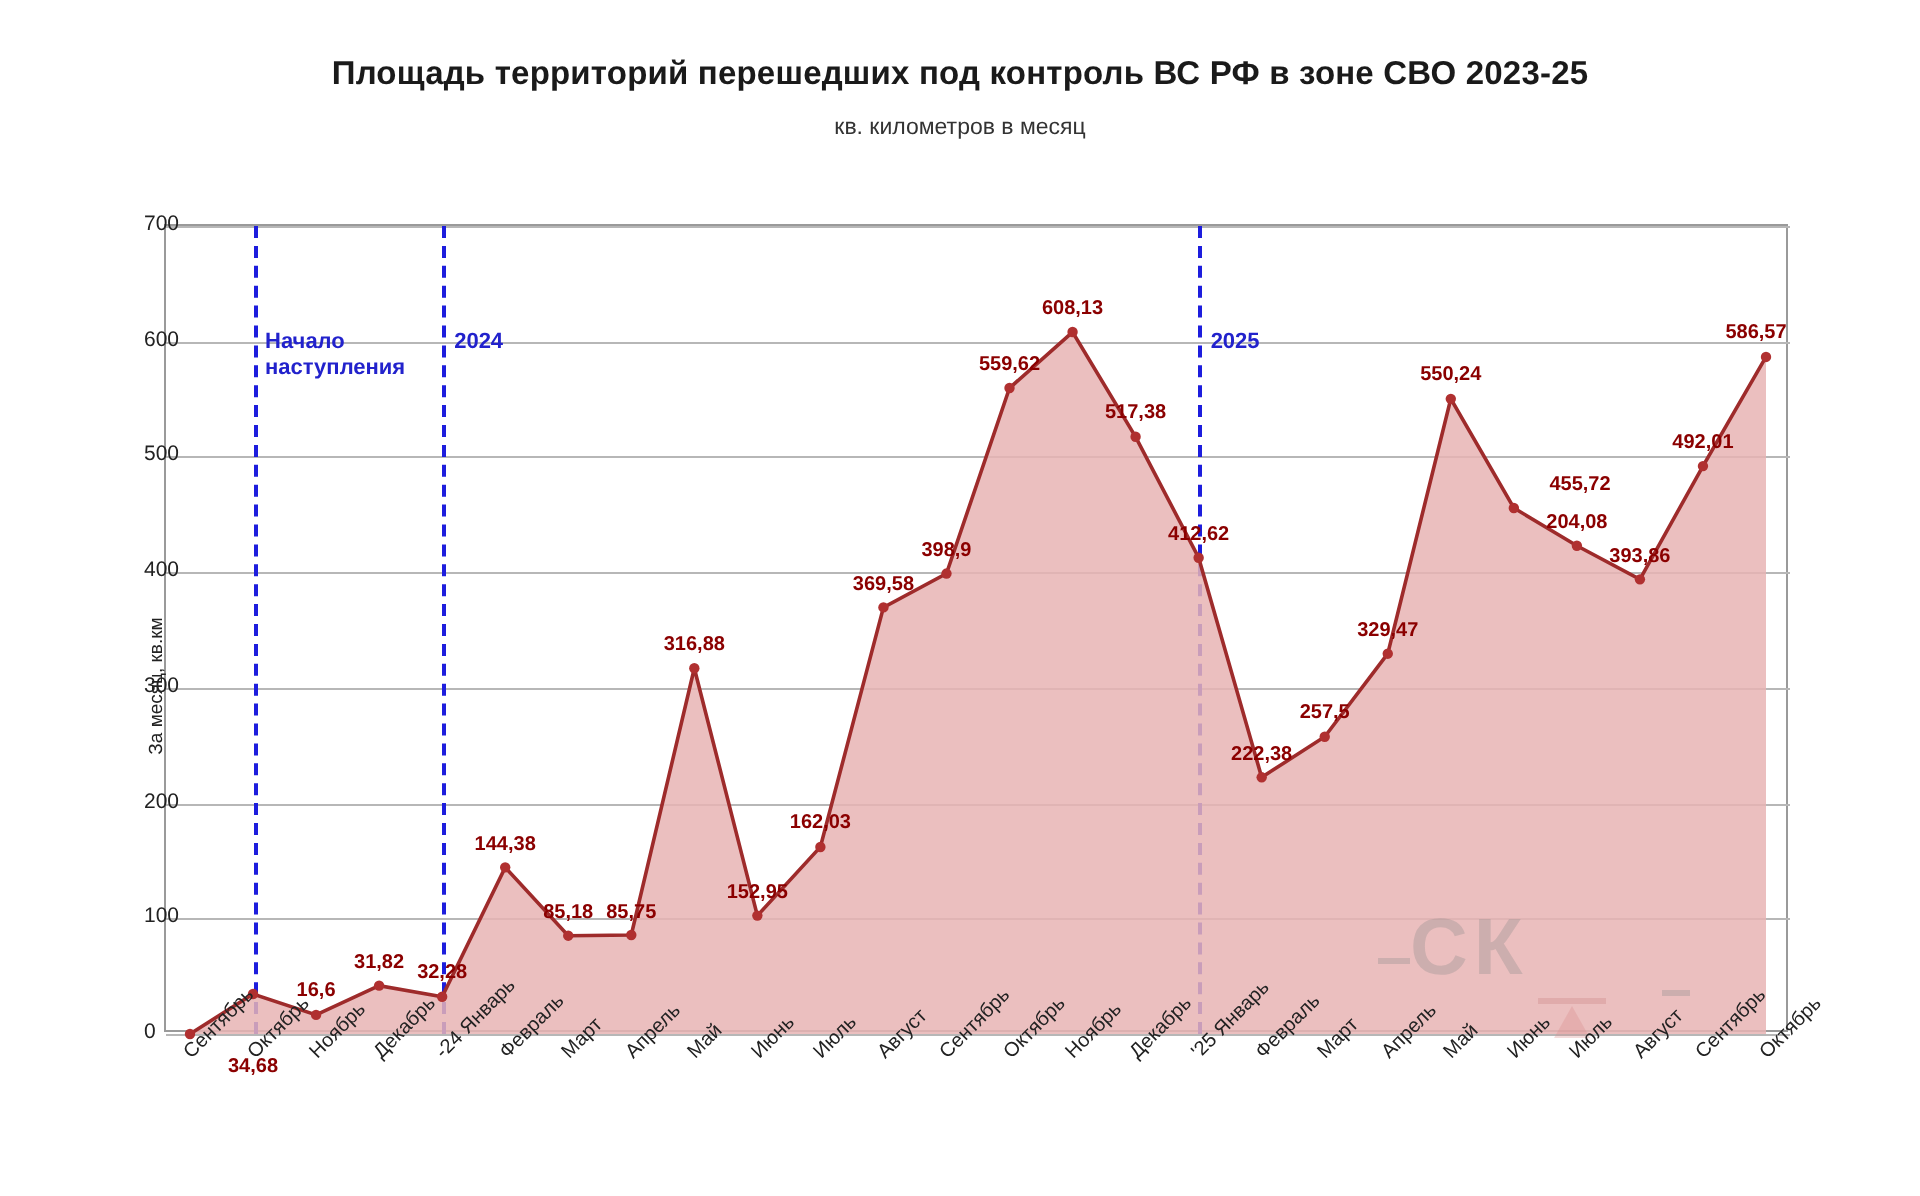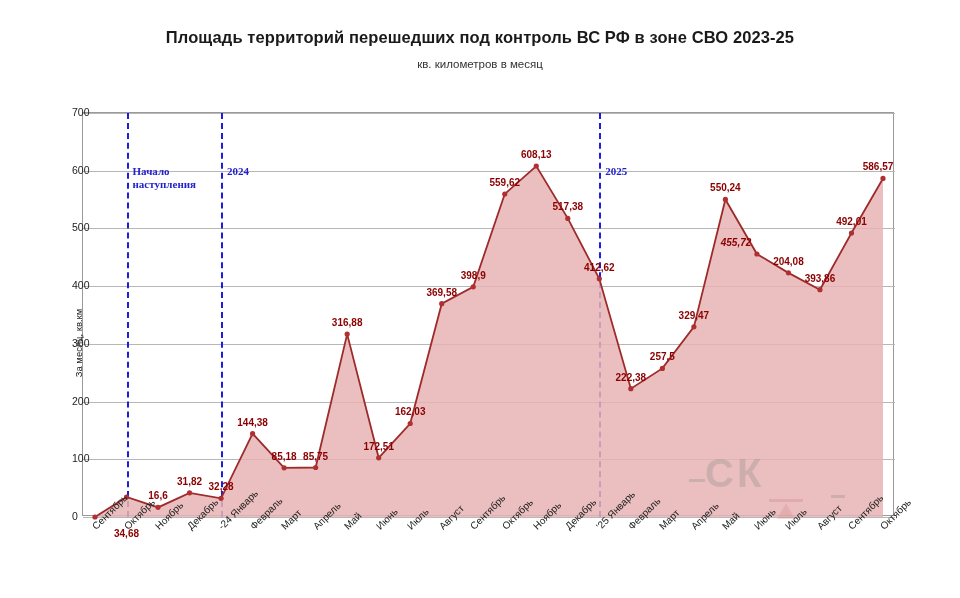--- a/index.html
+++ b/index.html
@@ -89,21 +89,20 @@
     height: 404px;
     border-left: 2px dashed #1d1ddd;
   }
   .vlabel {
     position: absolute;
     font-size: 11px;
     color: #2222cc;
     font-weight: bold;
     white-space: pre-line;
     line-height: 1.15;
-    font-family: Liberation Serif, serif;
   }
   .dlabel {
     position: absolute;
     font-size: 10px;
     font-weight: bold;
     color: #8b0000;
     white-space: nowrap;
     transform: translateX(-50%);
   }
   svg.series {
@@ -200,33 +199,33 @@
 
     <div id="dlabels">
         <div class="dlabel" style="left: 43.52px; top: 366.985px; margin-top: 48px;">34,68</div>
         <div class="dlabel" style="left: 75.04px; top: 377.419px;">16,6</div>
         <div class="dlabel" style="left: 106.56px; top: 362.812px;">31,82</div>
         <div class="dlabel" style="left: 138.08px; top: 368.37px;">32,28</div>
         <div class="dlabel" style="left: 169.6px; top: 303.672px;">144,38</div>
         <div class="dlabel" style="left: 201.12px; top: 337.839px;">85,18</div>
         <div class="dlabel" style="left: 232.64px; top: 337.51px;">85,75</div>
         <div class="dlabel" style="left: 264.16px; top: 204.115px;">316,88</div>
-        <div class="dlabel" style="left: 295.68px; top: 327.808px;">172,51</div>
+        <div class="dlabel" style="left: 295.68px; top: 327.808px;">152,95</div>
         <div class="dlabel" style="left: 327.2px; top: 293.486px;">162,03</div>
         <div class="dlabel" style="left: 358.72px; top: 173.7px;">369,58</div>
         <div class="dlabel" style="left: 390.24px; top: 156.778px;">398,9</div>
         <div class="dlabel" style="left: 421.76px; top: 64.0193px;">559,62</div>
         <div class="dlabel" style="left: 453.28px; top: 36.0221px;">608,13</div>
         <div class="dlabel" style="left: 484.8px; top: 88.3978px;">517,38</div>
         <div class="dlabel" style="left: 516.32px; top: 148.859px;">412,62</div>
         <div class="dlabel" style="left: 547.84px; top: 258.655px;">222,38</div>
         <div class="dlabel" style="left: 579.36px; top: 238.386px;">257,5</div>
         <div class="dlabel" style="left: 610.88px; top: 196.849px;">329,47</div>
         <div class="dlabel" style="left: 642.4px; top: 69.4329px;">550,24</div>
-        <div class="dlabel" style="left: 653px; top: 123.984px; font-style: italic;">455,72</div>
+        <div class="dlabel" style="left: 707px; top: 123.984px;">455,72</div>
         <div class="dlabel" style="left: 705.44px; top: 142.857px;">204,08</div>
         <div class="dlabel" style="left: 736.96px; top: 159.687px;">393,86</div>
         <div class="dlabel" style="left: 768.48px; top: 103.04px;">492,01</div>
         <div class="dlabel" style="left: 795px; top: 48.4653px;">586,57</div>
       </div>
   </div>
 
   <div id="yticks">
       <div class="ytick" style="position: absolute; left: 72px; top: 516px; transform: translate(-100%, -50%); margin-right: 0px;">0</div>
       <div class="ytick" style="position: absolute; left: 72px; top: 458.286px; transform: translate(-100%, -50%); margin-right: 0px;">100</div>

